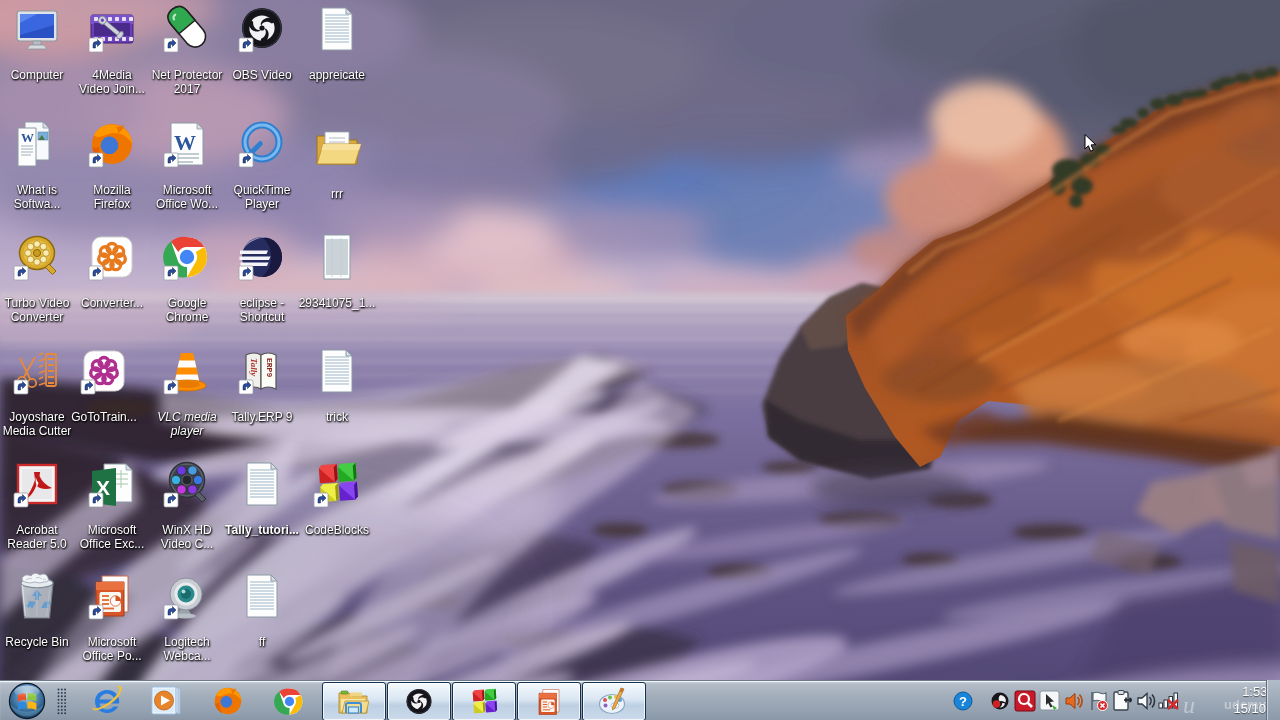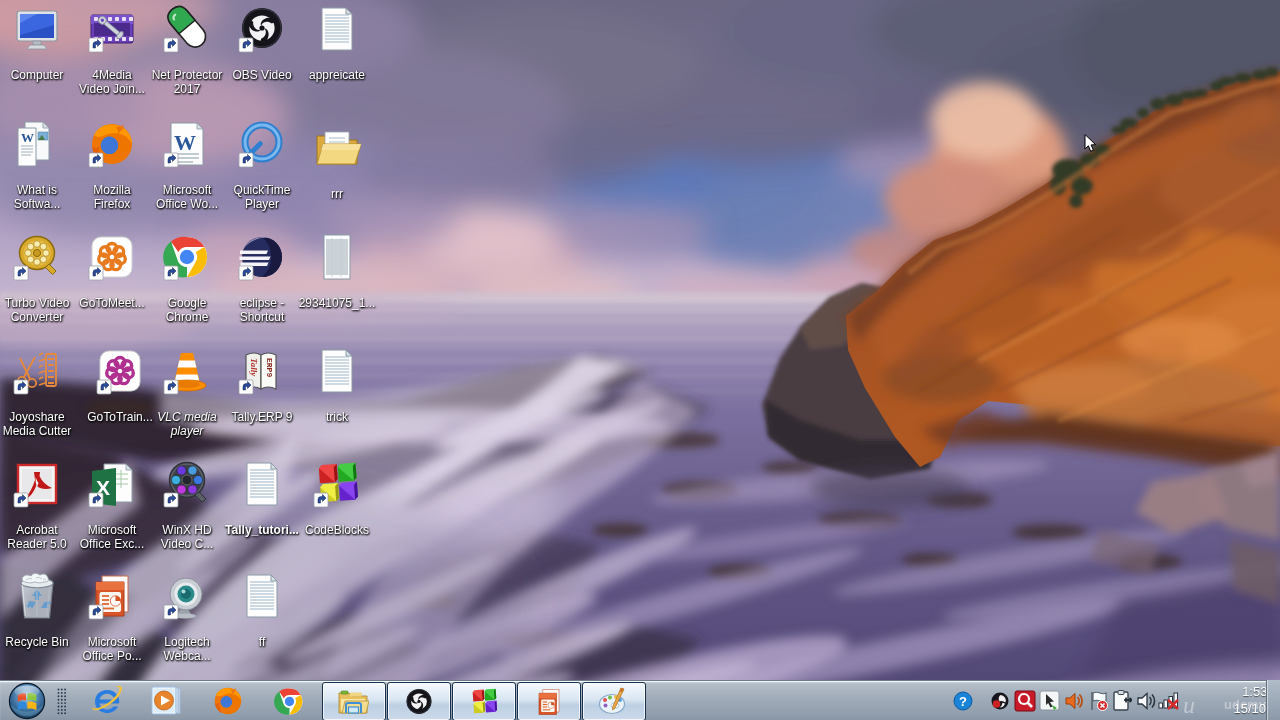--- a/index.html
+++ b/index.html
@@ -474,21 +474,21 @@
         <circle cx="32.38" cy="25.91" r="4.9" fill="none" stroke="#e87a1e" stroke-width="3.4"></circle>
         <circle cx="27.73" cy="31.75" r="4.9" fill="none" stroke="#e87a1e" stroke-width="3.4"></circle>
         <circle cx="20.27" cy="31.75" r="4.9" fill="none" stroke="#e87a1e" stroke-width="3.4"></circle>
         <circle cx="15.62" cy="25.91" r="4.9" fill="none" stroke="#e87a1e" stroke-width="3.4"></circle>
         <circle cx="17.28" cy="18.64" r="4.9" fill="none" stroke="#e87a1e" stroke-width="3.4"></circle>
         <g>
           <rect x="1" y="33" width="14" height="14" rx="1.5" fill="#fff" stroke="#9aa0a6" stroke-width="0.8"></rect>
 <path d="M5 43 L5 39.5 Q5 36.5 8.5 36.5 L9.5 36.5 L9.5 34.5 L13 38 L9.5 41.5 L9.5 39.5 L8.5 39.5 Q7.5 39.5 7.5 40.5 L7.5 43 Z" fill="#2a4a9a" stroke="#10254f" stroke-width="0.5"></path>
         </g>
       </svg>
-      <div class="lbl">GoToMeet...</div>
+      <div class="lbl">Converter...</div>
     </div>
 <div class="di" style="left:143px;top:233px;">
       <svg class="ic" width="48" height="48" viewBox="0 0 48 48">
         <circle cx="24" cy="24" r="20" fill="#fff"></circle>
 <path d="M24 4 a20 20 0 0 1 17.3 10 L24 14 a10 10 0 0 0 -8.7 5 L8 8.5 A20 20 0 0 1 24 4 Z" fill="#ea4335"></path>
 <path d="M41.3 14 a20 20 0 0 1 -17.3 30 l8.7 -15 a10 10 0 0 0 0 -10 Z" fill="#fbbc05"></path>
 <path d="M24 44 a20 20 0 0 1 -16 -35.5 L15.3 29 a10 10 0 0 0 8.7 5 Z" fill="#34a853"></path>
 <circle cx="24" cy="24" r="9" fill="#fff"></circle>
 <circle cx="24" cy="24" r="7.2" fill="#4285f4"></circle>
         <g>
@@ -549,21 +549,21 @@
 <rect x="33" y="7" width="10" height="32" rx="1.5"></rect>
 <path d="M35 12 h6 M35 18 h6 M35 24 h6 M35 30 h6 M35 36 h6"></path>
 </g>
         <g>
           <rect x="1" y="33" width="14" height="14" rx="1.5" fill="#fff" stroke="#9aa0a6" stroke-width="0.8"></rect>
 <path d="M5 43 L5 39.5 Q5 36.5 8.5 36.5 L9.5 36.5 L9.5 34.5 L13 38 L9.5 41.5 L9.5 39.5 L8.5 39.5 Q7.5 39.5 7.5 40.5 L7.5 43 Z" fill="#2a4a9a" stroke="#10254f" stroke-width="0.5"></path>
         </g>
       </svg>
       <div class="lbl">Joyoshare<br>Media Cutter</div>
     </div>
-<div class="di" style="left:76px;top:347px;">
+<div class="di" style="left:60px;top:347px;">
       <svg class="ic" width="48" height="48" viewBox="0 0 48 48">
         <rect x="4" y="4" width="40" height="40" rx="9" fill="#ffffff" stroke="#d0d0d0" stroke-width="1"></rect>
 <circle cx="24.00" cy="15.40" r="4.9" fill="none" stroke="#b03090" stroke-width="3.4"></circle>
         <circle cx="30.72" cy="18.64" r="4.9" fill="none" stroke="#b03090" stroke-width="3.4"></circle>
         <circle cx="32.38" cy="25.91" r="4.9" fill="none" stroke="#b03090" stroke-width="3.4"></circle>
         <circle cx="27.73" cy="31.75" r="4.9" fill="none" stroke="#b03090" stroke-width="3.4"></circle>
         <circle cx="20.27" cy="31.75" r="4.9" fill="none" stroke="#b03090" stroke-width="3.4"></circle>
         <circle cx="15.62" cy="25.91" r="4.9" fill="none" stroke="#b03090" stroke-width="3.4"></circle>
         <circle cx="17.28" cy="18.64" r="4.9" fill="none" stroke="#b03090" stroke-width="3.4"></circle>
         <g>

